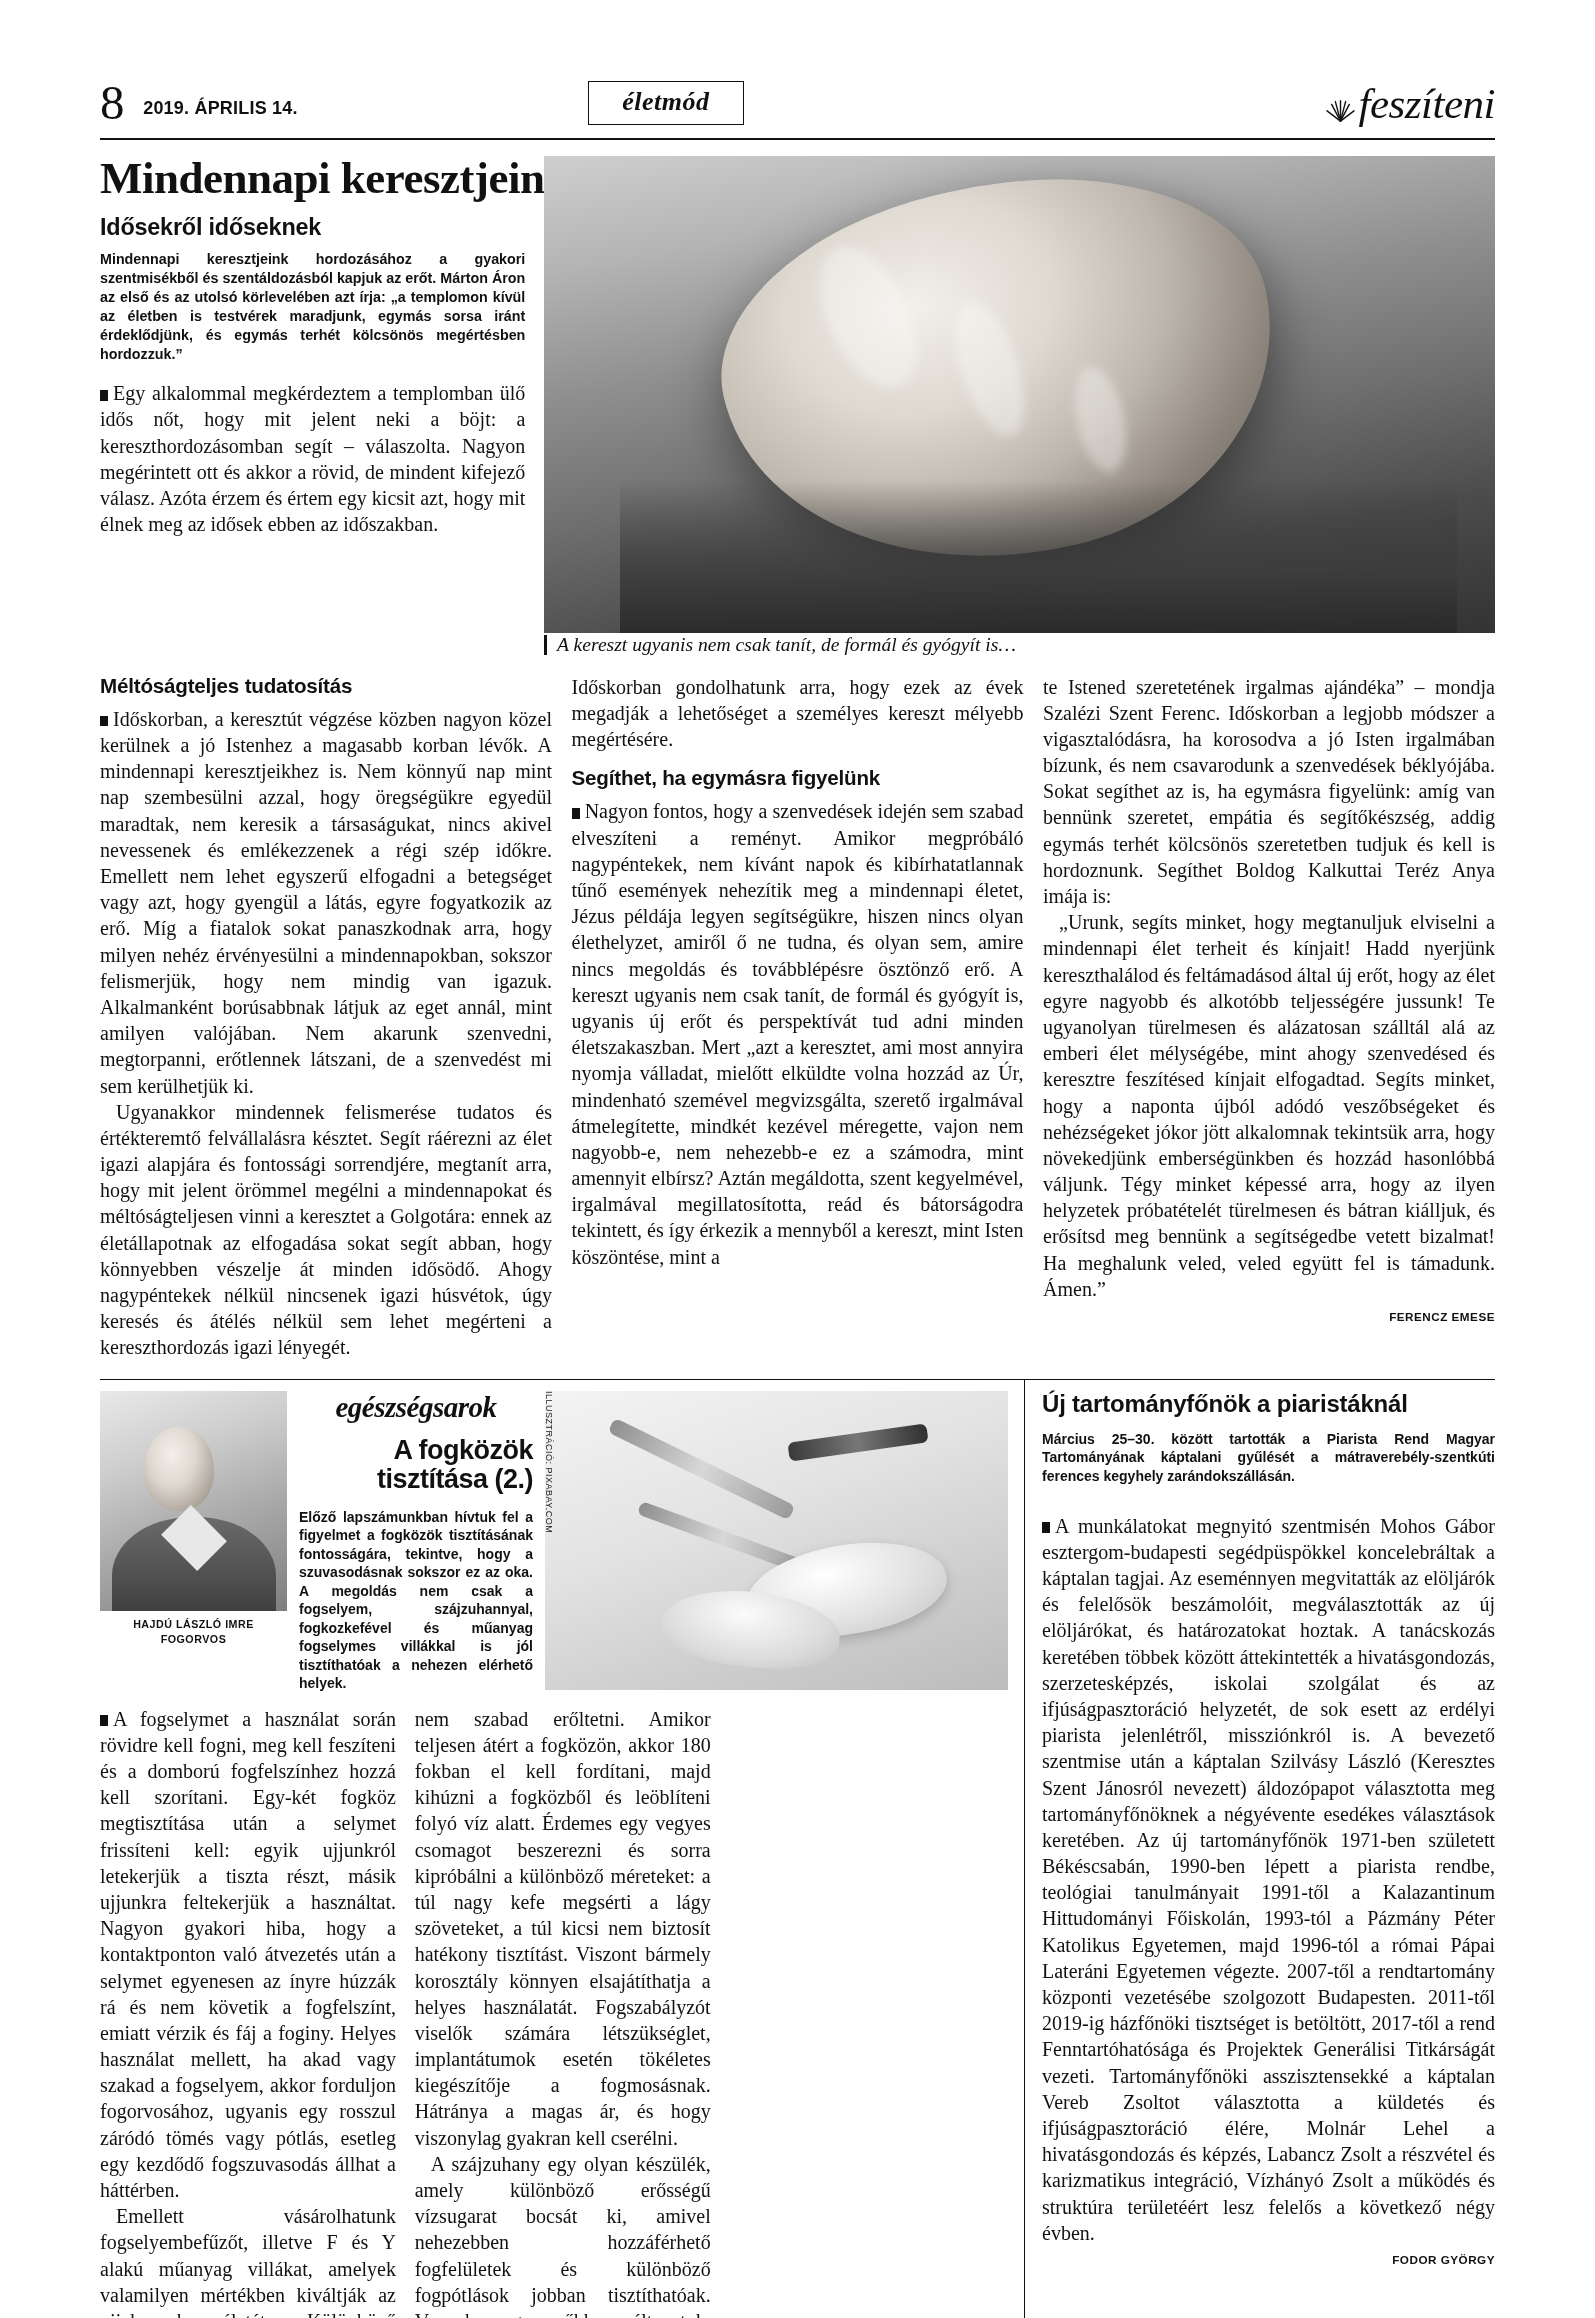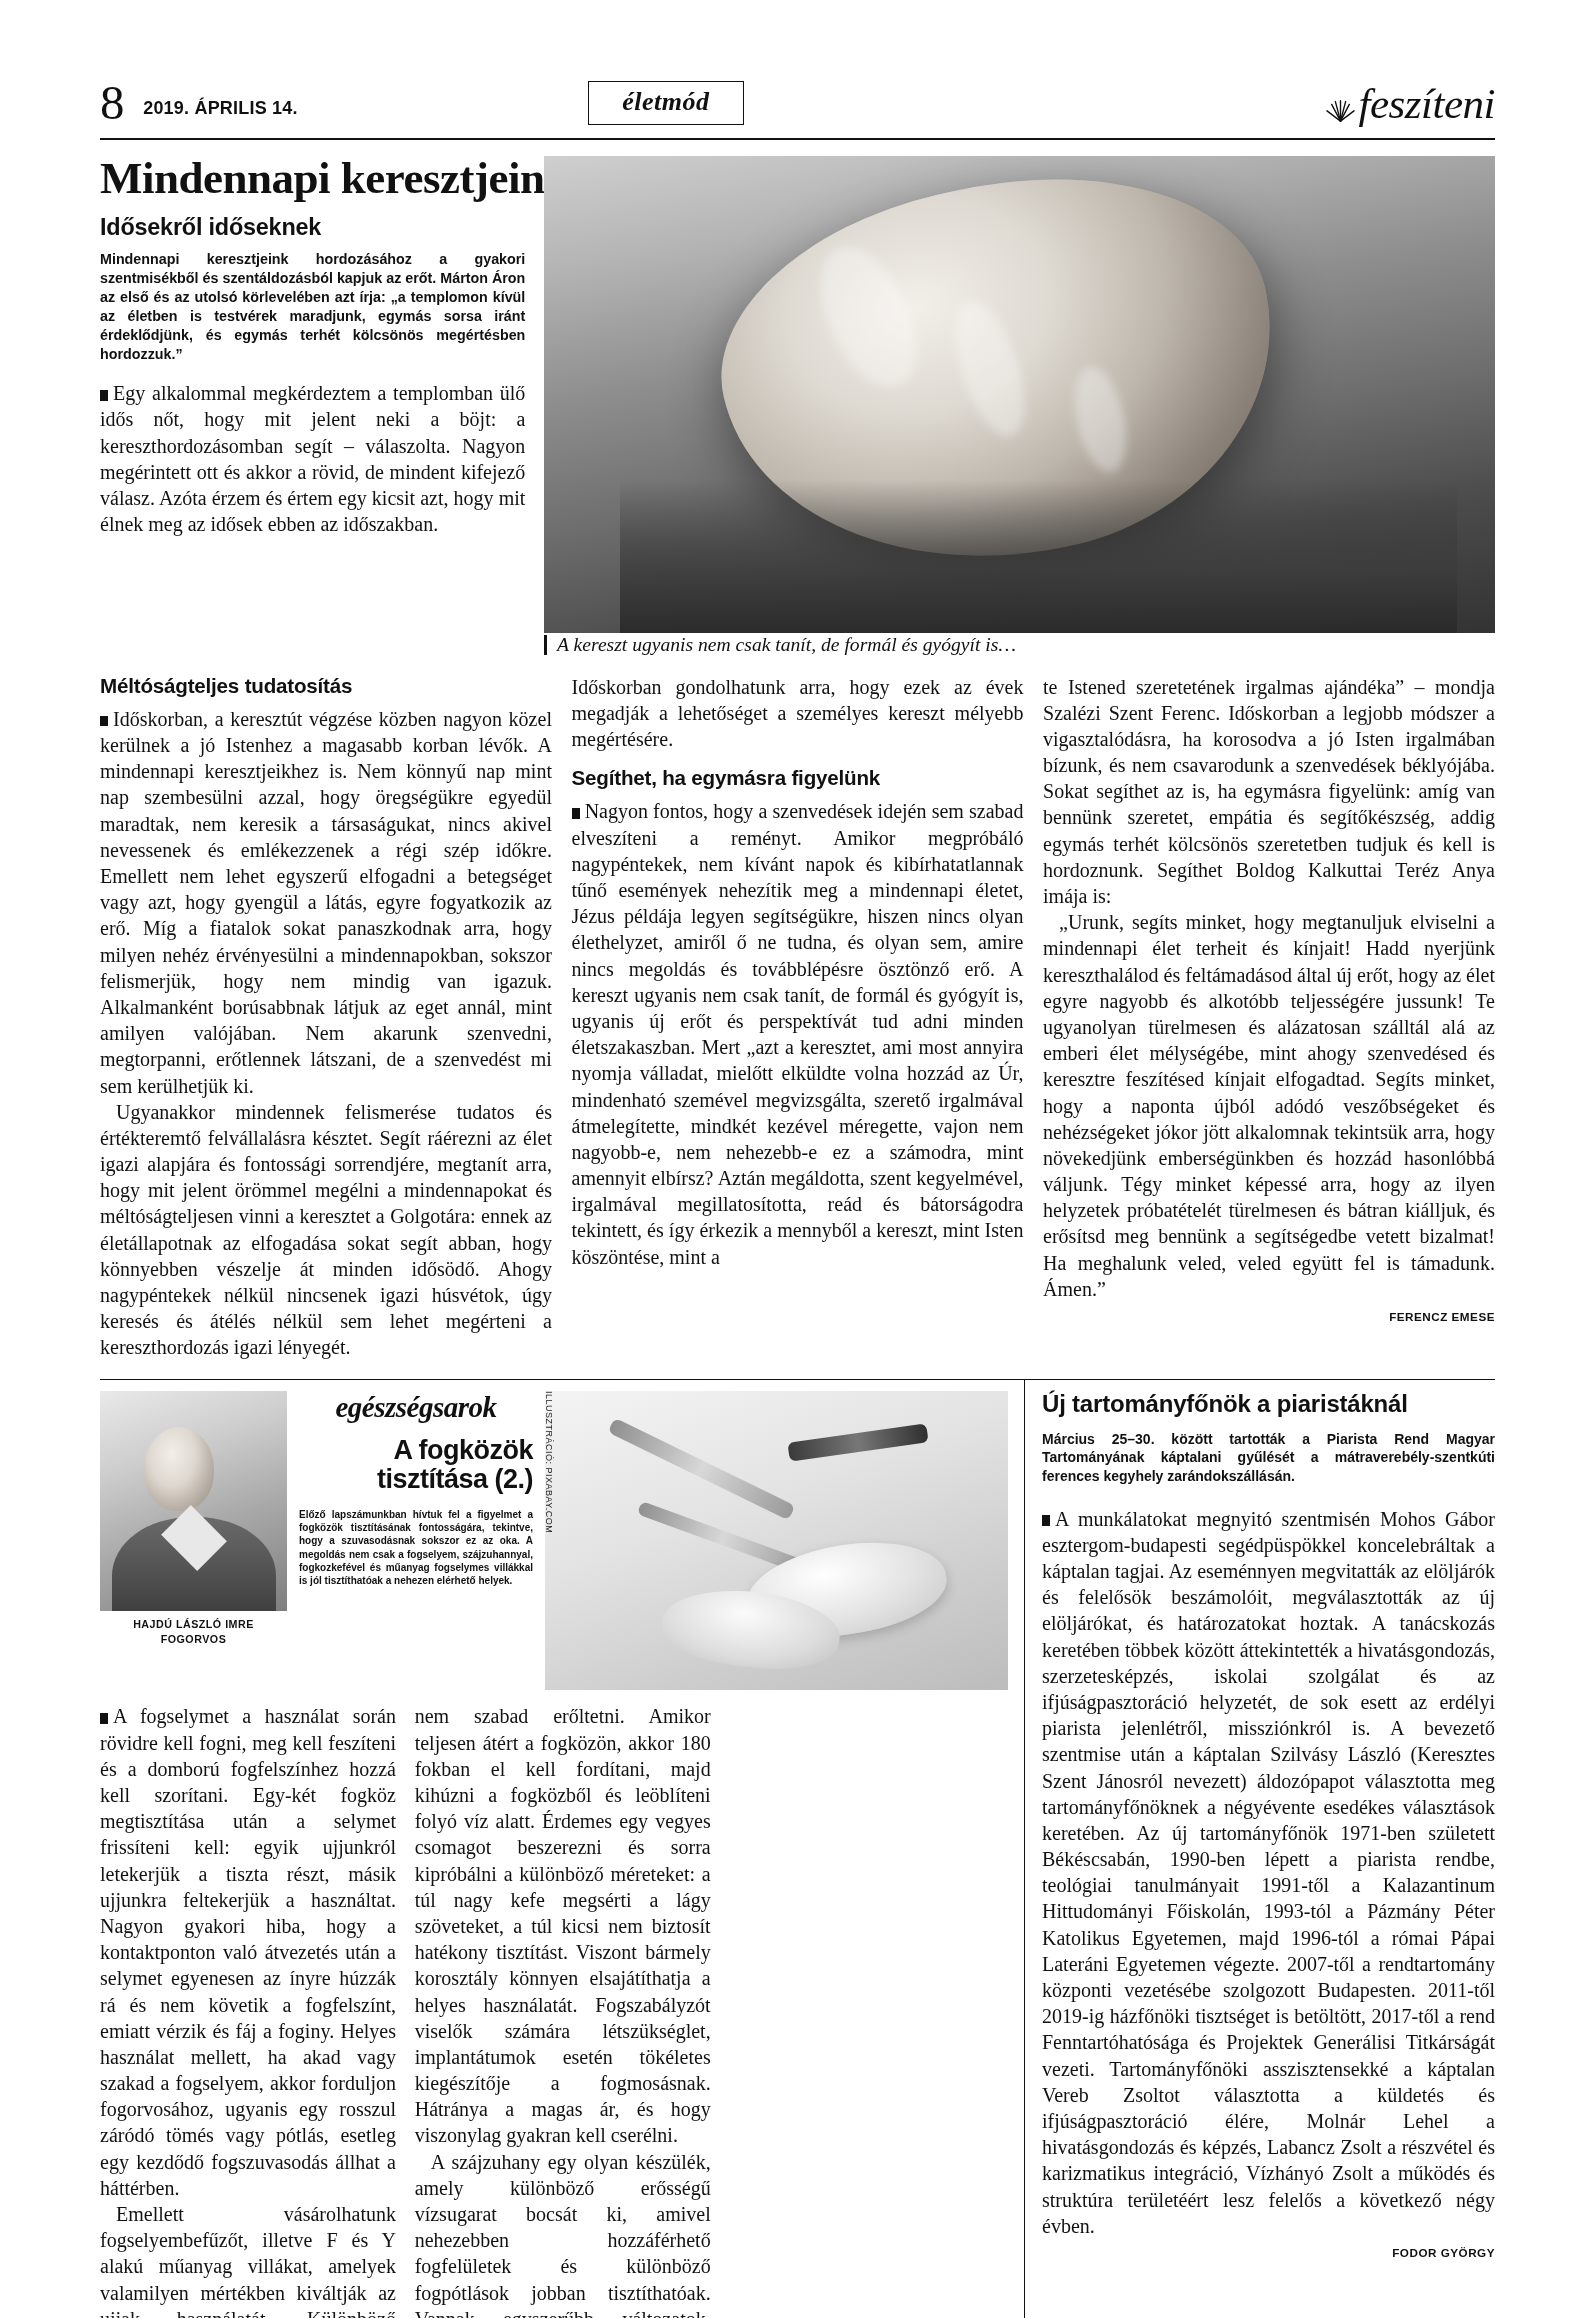--- a/index.html
+++ b/index.html
@@ -300,21 +300,21 @@
     font-family: "Liberation Sans", sans-serif;
     font-size: 27px;
     font-weight: 700;
     line-height: 1.08;
     text-align: right;
     margin: 0 0 14px 0;
     letter-spacing: -0.5px;
   }
   .eg-lead {
     font-family: "Liberation Sans", sans-serif;
-    font-size: 10px;
+    font-size: 14px;
     font-weight: 700;
     line-height: 1.32;
     text-align: justify;
     margin: 0;
   }
   .tools-photo {
     width: 463px;
     height: 299px;
     flex: none;
     position: relative;
@@ -380,21 +380,21 @@
     line-height: 1.1;
     margin: 0 0 12px 0;
     letter-spacing: -0.2px;
   }
   .side-lead {
     font-family: "Liberation Sans", sans-serif;
     font-size: 14px;
     font-weight: 700;
     line-height: 1.33;
     text-align: justify;
-    margin: 0 0 20px 0;
+    margin: 0 0 27px 0;
   }
 </style>
 </head>
 <body>
 
 <div class="page">
   <div class="inner">
 
     <div class="masthead">
       <div class="page-number">8</div>

